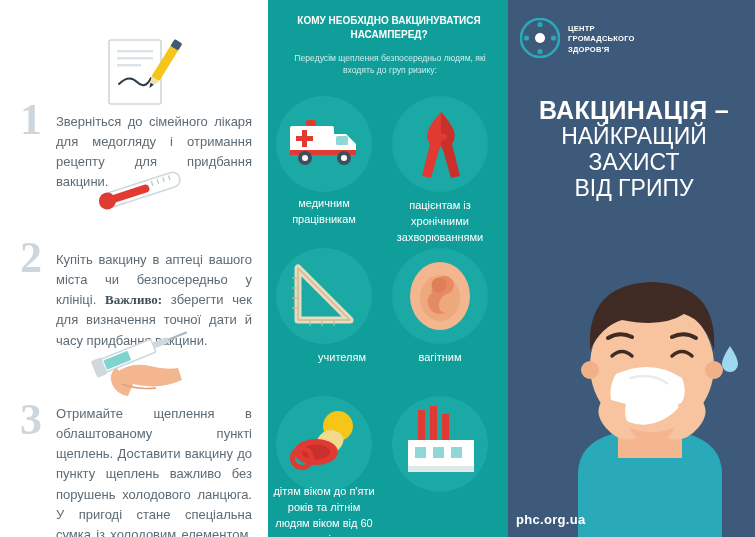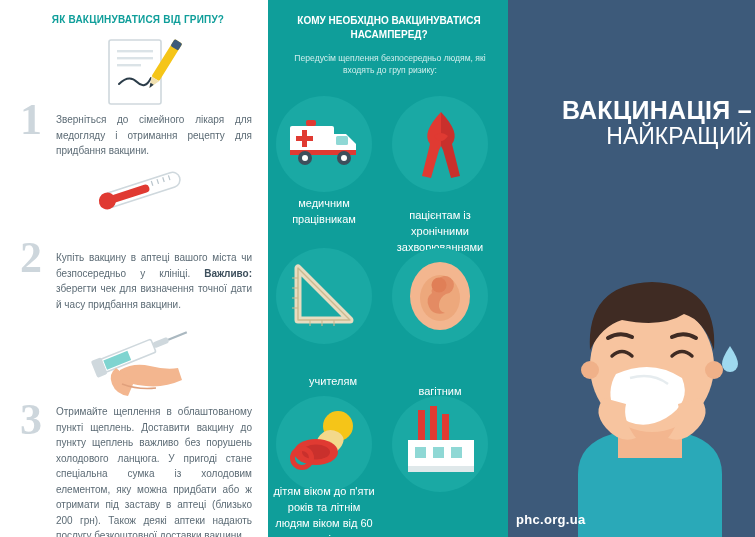--- a/index.html
+++ b/index.html
@@ -41,40 +41,40 @@
     color:#cfeeec; font-size: 8.6px; text-align:center; line-height:1.45;
   }
 
   
   .step { position:absolute; }
   .step-num {
     position:absolute; color:#cdd6dc; font-size: 44px; font-weight:bold;
     line-height: 1; font-family:"Liberation Serif", serif;
   }
   .step-txt {
-    position:absolute; color:#5c6b75; font-size: 10px; line-height: 1.55;
+    position:absolute; color:#5c6b75; font-size: 13px; line-height: 1.55;
     text-align: justify;
   }
-  .step-txt b { color:#3d4f5c; }
+  .step-txt b { color:#3d4f5c;font-family:Liberation Serif, serif; }
 
   
   .ill { position:absolute; }
 
   .circ {
     position:absolute; border-radius:50%; background:#1aa9a4;
   }
   .cap {
     position:absolute; color:#ffffff; font-size:11px; text-align:center;
     line-height:1.45;
   }
 
   
   .headline {
     position:absolute; left: 516px; top: 96px; width: 236px;
-    color:#ffffff; text-align:right; line-height: 1.12;
+    color:#ffffff; text-align:center; line-height: 1.12;
   }
   .headline .l1 { font-size: 25px; font-weight: bold; letter-spacing:.3px; }
   .headline .l2 { font-size: 23px; font-weight: normal; }
   .headline .l3 { font-size: 23px; font-weight: normal; }
   .headline .l4 { font-size: 23px; font-weight: normal; }
 
   .logo-wrap { position:absolute; left: 520px; top: 18px; width: 200px; height: 46px; }
   .logo-txt {
     position:absolute; left: 48px; top: 6px; color:#ffffff;
     font-size: 7.6px; font-weight:bold; line-height:1.35; letter-spacing:.2px;
@@ -86,21 +86,20 @@
 </style>
 </head>
 <body>
 
 <div class="page">
 
   <div class="col-left"></div>
   <div class="col-mid"></div>
   <div class="col-right"></div>
 
-  <div class="head-left">ЯК ВАКЦИНУВАТИСЯ ВІД ГРИПУ?</div>
 
   <div class="ill" style="left:95px; top:36px; width:96px; height:72px;">
     <svg width="96" height="72" viewBox="0 0 96 72">
       <rect x="14" y="4" width="52" height="64" rx="2" fill="#ffffff" stroke="#cfd8dd" stroke-width="1.6"></rect>
       <rect x="22" y="14" width="36" height="2.4" fill="#dbe3e7"></rect>
       <rect x="22" y="21" width="36" height="2.4" fill="#dbe3e7"></rect>
       <rect x="22" y="28" width="24" height="2.4" fill="#dbe3e7"></rect>
       <path d="M24 48 q10 -10 18 -2 t14 -4" fill="none" stroke="#2b3c49" stroke-width="2" stroke-linecap="round"></path>
       <g transform="rotate(32 70 30)">
         <rect x="64" y="2" width="9" height="44" rx="1.5" fill="#f5c518"></rect>
@@ -181,50 +180,50 @@
   <div class="cap" style="left:278px; top:196px; width:92px;">медичним працівникам</div>
 
   <div class="circ" style="left:392px; top:96px; width:96px; height:96px;"></div>
   <div class="ill" style="left:414px; top:108px; width:54px; height:72px;">
     <svg width="54" height="72" viewBox="0 0 54 72">
       <path d="M27 4 C14 18 10 28 16 36 L8 68 L17 70 L25 42 L27 38 Z" fill="#e03a32"></path>
       <path d="M27 4 C40 18 44 28 38 36 L46 68 L37 70 L29 42 L27 38 Z" fill="#c9302c"></path>
       <path d="M20 28 q7 10 14 0 q-7 -6 -14 0 z" fill="#e03a32"></path>
     </svg>
   </div>
-  <div class="cap" style="left:394px; top:208px; width:92px;">пацієнтам із хронічними захворюваннями</div>
+  <div class="cap" style="left:394px; top:198px; width:92px;">пацієнтам із хронічними захворюваннями</div>
 
   <div class="circ" style="left:276px; top:248px; width:96px; height:96px;"></div>
   <div class="ill" style="left:288px; top:262px; width:74px; height:68px;">
     <svg width="74" height="68" viewBox="0 0 74 68">
       <path d="M10 6 L10 58 L62 58 Z" fill="none" stroke="#e8dcc0" stroke-width="7" stroke-linejoin="round"></path>
       <path d="M10 6 L10 58 L62 58 Z" fill="none" stroke="#cbb98f" stroke-width="1.4" stroke-linejoin="round"></path>
       <g stroke="#cbb98f" stroke-width="1.1">
         <line x1="4" y1="16" x2="10" y2="16"></line>
         <line x1="4" y1="26" x2="10" y2="26"></line>
         <line x1="4" y1="36" x2="10" y2="36"></line>
         <line x1="4" y1="46" x2="10" y2="46"></line>
         <line x1="22" y1="58" x2="22" y2="64"></line>
         <line x1="34" y1="58" x2="34" y2="64"></line>
         <line x1="46" y1="58" x2="46" y2="64"></line>
       </g>
     </svg>
   </div>
-  <div class="cap" style="left:287px; top:350px; width:92px;margin-top:24px;">учителям</div>
+  <div class="cap" style="left:296px; top:350px; width:92px;">учителям</div>
 
   <div class="circ" style="left:392px; top:248px; width:96px; height:96px;"></div>
   <div class="ill" style="left:404px; top:258px; width:72px; height:76px;">
     <svg width="72" height="76" viewBox="0 0 72 76">
       <ellipse cx="36" cy="38" rx="30" ry="34" fill="#f3b68f"></ellipse>
       <ellipse cx="36" cy="40" rx="20" ry="23" fill="#eda87c"></ellipse>
       <path d="M32 28 a9 9 0 1 1 10 8 q-6 3 -7 10 q-1 7 6 9 q-12 3 -16 -6 q-4 -9 3 -14 q-2 -4 4 -7 z" fill="#e48b63"></path>
       <circle cx="35" cy="27" r="7.5" fill="#e07f57"></circle>
     </svg>
   </div>
-  <div class="cap" style="left:394px; top:350px; width:92px;margin-top:34px;">вагітним</div>
+  <div class="cap" style="left:394px; top:350px; width:92px;">вагітним</div>
 
   <div class="circ" style="left:276px; top:396px; width:96px; height:96px;"></div>
   <div class="ill" style="left:288px; top:408px; width:74px; height:70px;">
     <svg width="74" height="70" viewBox="0 0 74 70">
       <circle cx="50" cy="18" r="15" fill="#f5c518"></circle>
       <path d="M30 30 q8 -12 20 -6 q10 6 2 16 q-8 10 -18 4 q-8 -6 -4 -14 z" fill="#f3d98b"></path>
       <ellipse cx="28" cy="44" rx="22" ry="13" fill="#e03a32"></ellipse>
       <ellipse cx="28" cy="44" rx="14" ry="7.5" fill="#c9302c"></ellipse>
       <circle cx="14" cy="50" r="9.5" fill="none" stroke="#e03a32" stroke-width="5"></circle>
     </svg>
@@ -240,24 +239,43 @@
       <rect x="4" y="36" width="66" height="30" fill="#ffffff"></rect>
       <rect x="4" y="62" width="66" height="6" fill="#dfe8ea"></rect>
       <g fill="#8fd8d5">
         <rect x="11" y="43" width="11" height="11"></rect>
         <rect x="29" y="43" width="11" height="11"></rect>
         <rect x="47" y="43" width="11" height="11"></rect>
       </g>
     </svg>
   </div>
 
+  <div class="logo-wrap">
+    <svg width="40" height="40" viewBox="0 0 40 40">
+      <circle cx="20" cy="20" r="19" fill="none" stroke="#2aa9b8" stroke-width="2.6"></circle>
+      <circle cx="20" cy="20" r="5" fill="#ffffff"></circle>
+      <g fill="#2aa9b8">
+        <circle cx="20" cy="6.5" r="2.6"></circle>
+        <circle cx="33.5" cy="20" r="2.6"></circle>
+        <circle cx="20" cy="33.5" r="2.6"></circle>
+        <circle cx="6.5" cy="20" r="2.6"></circle>
+      </g>
+    </svg>
+    <div class="logo-txt">
+      <span>ЦЕНТР</span><br>
+      <span>ГРОМАДСЬКОГО</span><br>
+      <span>ЗДОРОВ'Я</span>
+    </div>
+  </div>
 
   <div class="headline">
     <div class="l1">ВАКЦИНАЦІЯ –</div>
     <div class="l2">НАЙКРАЩИЙ</div>
+    <div class="l3">ЗАХИСТ</div>
+    <div class="l4">ВІД ГРИПУ</div>
   </div>
 
   <div class="ill" style="left:560px; top:238px; width:200px; height:300px;">
     <svg width="200" height="300" viewBox="0 0 200 300">
 
       <path d="M18 300 L18 236 q0 -30 34 -40 l38 -10 l38 10 q34 10 34 40 L162 300 Z" fill="#2aa9b8"></path>
       <path d="M58 186 h64 v34 h-64 z" fill="#f3b68f"></path>
 
       <ellipse cx="92" cy="128" rx="62" ry="66" fill="#f7c49f"></ellipse>
 

